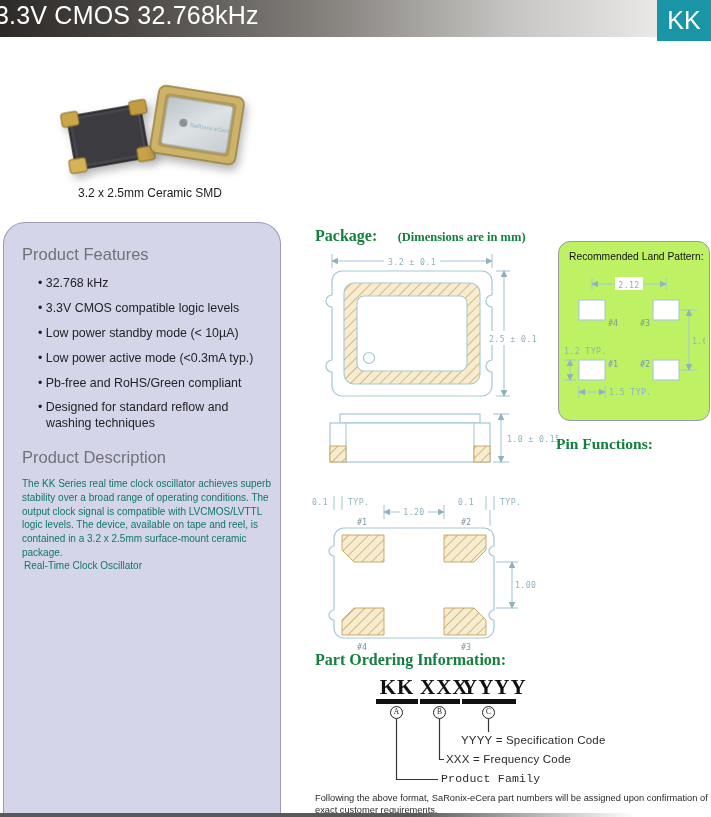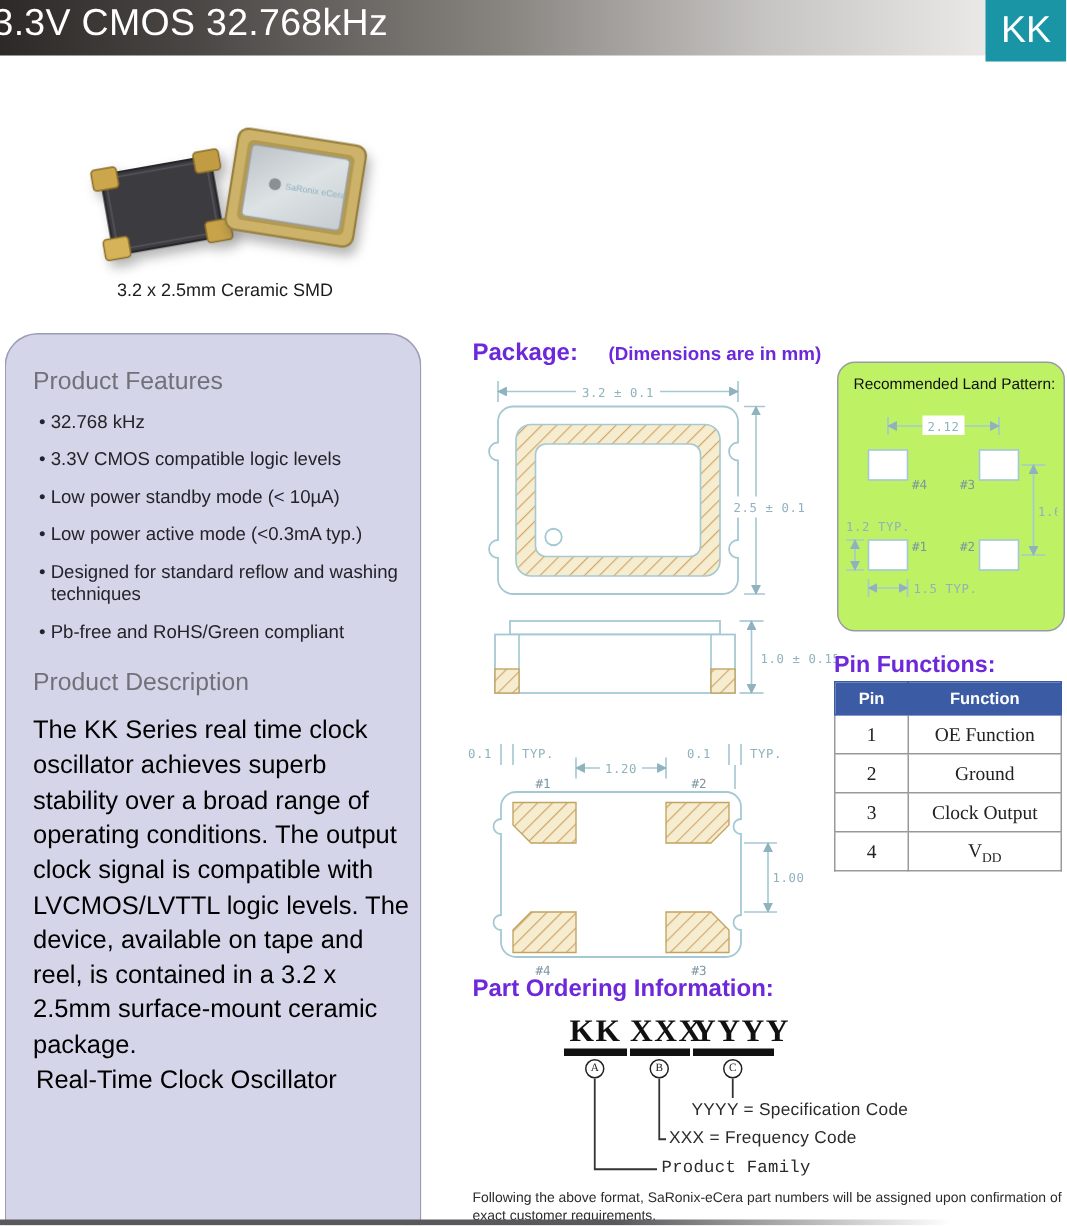--- a/index.html
+++ b/index.html
@@ -16,27 +16,27 @@
 
   
   .chip{filter:drop-shadow(3px 5px 4px rgba(70,70,70,.4));}
   #caption{left:78px;top:186px;font-size:12px;color:#1c1c1c;}
 
   
   #sidebar{left:3px;top:222px;width:278px;height:595px;background:#d4d5e8;
            border:1px solid #9b9bb5;border-bottom:none;border-radius:22px 22px 0 0;
            box-sizing:border-box;padding:22px 14px 0 18px;}
   .side-h{font-size:16.5px;color:#717179;margin:0 0 10px 0;font-weight:400;}
-  #feat-list{margin:0;padding:0;list-style:none;}
+  #feat-list{margin:12px;padding:0;list-style:none;}
   #feat-list li{font-size:12.4px;color:#232329;margin-bottom:9px;padding-left:12px;text-indent:-8px;line-height:1.28;}
   #feat-list li::before{content:"• ";}
-  .side-p{font-size:17px;color:#000000;line-height:1.37;width:254px;margin:0;}
-
-  
-  .blue-h{font-family:Liberation Sans, sans-serif;font-weight:bold;color:#6d28d9;}
+  .side-p{font-size:10px;color:#0f766e;line-height:1.37;width:254px;margin:0;}
+
+  
+  .blue-h{font-family:Liberation Serif, serif;font-weight:bold;color:#15803d;}
 
   
   svg text{font-family:"DejaVu Sans Mono",monospace;fill:#8fb2be;}
   .dim{font-size:8.2px;letter-spacing:.4px;}
   .padlbl{font-size:8.4px;fill:#7e96a4;}
   .dline{stroke:#a5c9d3;stroke-width:1.1;fill:none;}
   .body-ln{stroke:#a5c9d3;stroke-width:1.2;fill:#ffffff;}
 
   
   #land-box{left:558px;top:241px;width:152px;height:180px;border:1px solid #9a9aa6;
@@ -99,22 +99,22 @@
   </svg>
   <div id="caption" class="abs">3.2 x 2.5mm Ceramic SMD</div>
 
   <div id="sidebar" class="abs">
     <div class="side-h">Product Features</div>
     <ul id="feat-list">
       <li>32.768 kHz</li>
       <li>3.3V CMOS compatible logic levels</li>
       <li>Low power standby mode (&lt; 10µA)</li>
       <li>Low power active mode (&lt;0.3mA typ.)</li>
+      <li>Pb-free and RoHS/Green compliant</li>
       <li>Designed for standard reflow and washing techniques</li>
-      <li>Pb-free and RoHS/Green compliant</li>
     </ul>
     <div class="side-h" style="margin-top:16px;">Product Description</div>
     <p class="side-p">The KK Series real time clock oscillator achieves superb stability over a broad range of operating conditions. The output clock signal is compatible with LVCMOS/LVTTL logic levels.  The device, available on tape and reel, is contained in a 3.2 x 2.5mm surface-mount ceramic package.</p>
     <div class="side-p" style="padding-left:2px;">Real-Time Clock Oscillator</div>
   </div>
 
   <div class="abs" style="left:315px;top:227px;">
     <span class="blue-h" style="font-size:16px;">Package:</span>
     <span class="blue-h" style="font-size:12.5px;margin-left:16px;">(Dimensions are in mm)</span>
   </div>
@@ -249,44 +249,20 @@
       <line class="dline" x1="7" y1="90" x2="7" y2="110" marker-start="url(#mL)" marker-end="url(#mL)"></line>
 
       <line class="dline" x1="16" y1="116" x2="16" y2="128"></line>
       <line class="dline" x1="42" y1="116" x2="42" y2="128"></line>
       <line class="dline" x1="16" y1="122" x2="42" y2="122" marker-start="url(#mL)" marker-end="url(#mL)"></line>
       <text class="dim" x="46" y="125">1.5  TYP.</text>
     </svg>
   </div>
 
   <div class="abs blue-h" style="left:556px;top:435px;font-size:15.5px;">Pin Functions:</div>
-  <table id="pin-tbl" class="abs">
-    <tbody>
-        <tr>
-      <th class="col-pin">Pin</th>
-      <th>Function</th>
-    </tr>
-    <tr>
-      <td>1</td>
-      <td>OE Function</td>
-    </tr>
-    <tr>
-      <td>2</td>
-      <td>Ground</td>
-    </tr>
-    <tr>
-      <td>3</td>
-      <td>Clock Output</td>
-    </tr>
-    <tr>
-      <td>4</td>
-      <td><span>V</span><sub>DD</sub></td>
-    </tr>
-  </tbody>
-    </table>
 
   <div class="abs blue-h" style="left:315px;top:651px;font-size:16px;">Part Ordering Information:</div>
 
   <div class="code-group" style="left:376px;top:676px;width:42px;">
     <div>KK</div>
     <div class="code-bar"></div>
   </div>
   <div class="code-group" style="left:420px;top:676px;width:40px;">
     <div>XXX</div>
     <div class="code-bar"></div>

